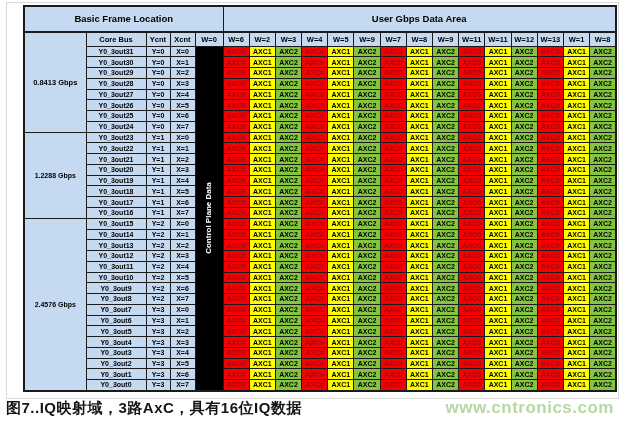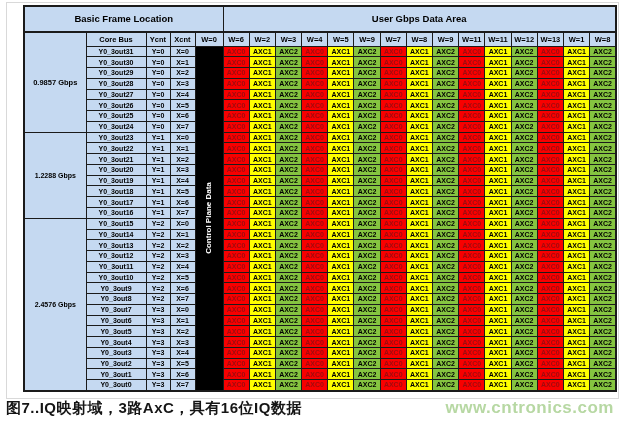--- a/index.html
+++ b/index.html
@@ -63,21 +63,21 @@
     <col style="width:25px">
       <col style="width:28px">
     <col span="15" style="width:26.2px">
   </colgroup>
   <tbody id="tbody">
     <tr class="hrow1">
       <td class="blue" colspan="5">Basic Frame Location</td>
       <td class="blue split" colspan="15">User Gbps Data Area</td>
     </tr>
     <tr class="hrow2" id="hrow2">
-      <td class="rate-cell grp-end" rowspan="9">0.9857 Gbps</td>
+      <td class="rate-cell grp-end" rowspan="9">0.8413 Gbps</td>
       <td class="blue">Core Bus</td>
       <td class="blue">Ycnt</td>
       <td class="blue">Xcnt</td>
 
     <td class="blue">W=0</td>
         <td class="blue">W=6</td>
         <td class="blue">W=2</td>
         <td class="blue">W=3</td>
         <td class="blue">W=4</td>
         <td class="blue">W=5</td>

